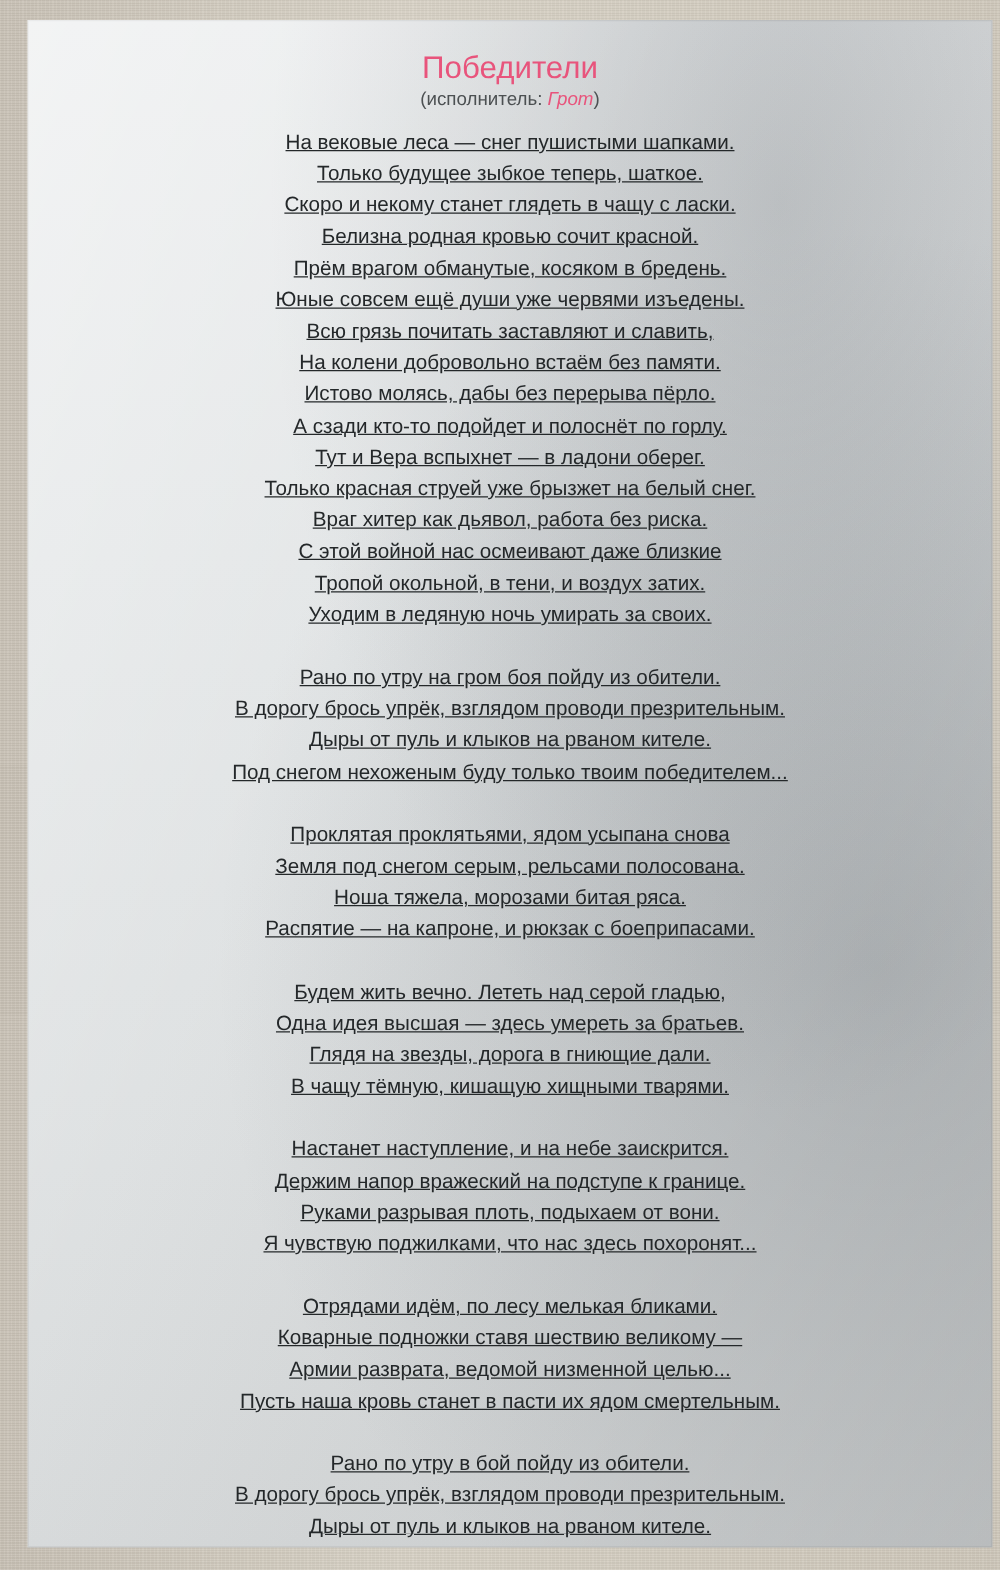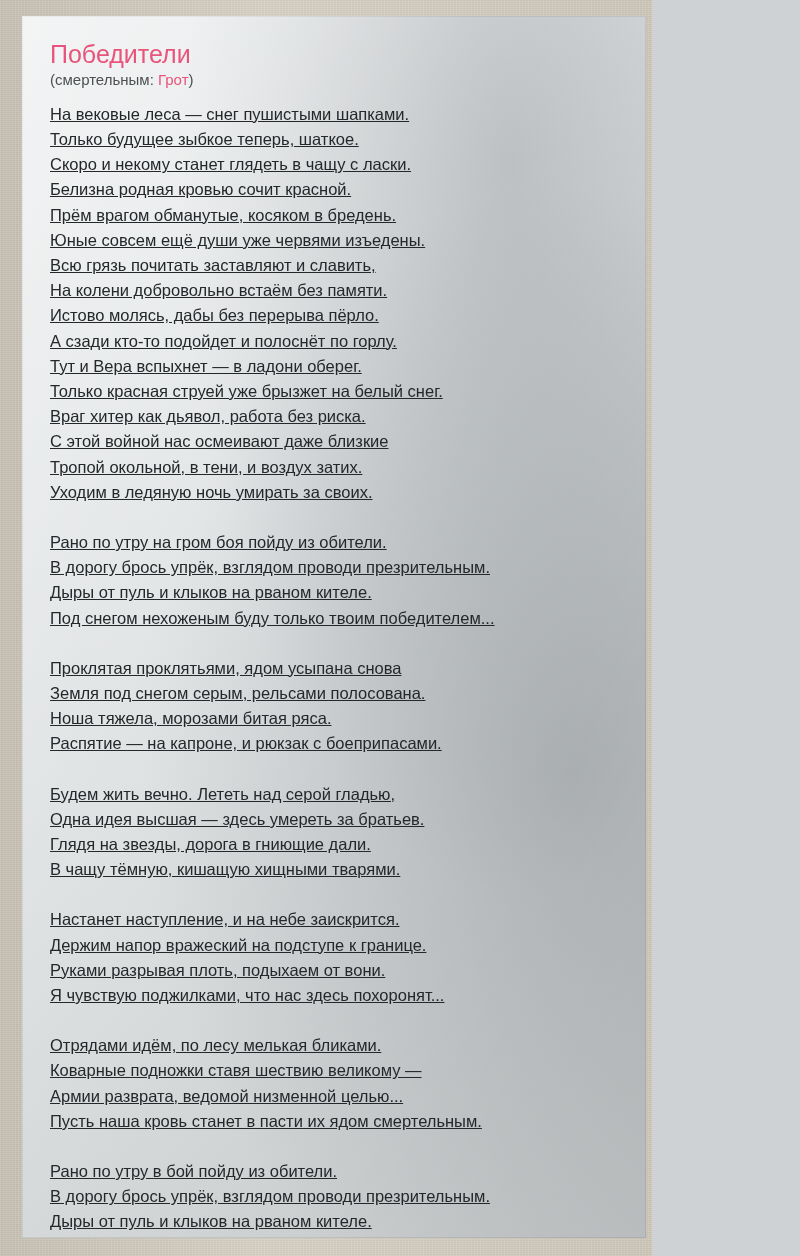--- a/index.html
+++ b/index.html
@@ -10,26 +10,27 @@
     width: 800px;
     height: 1256px;
     background: #cfd2d4;
     font-family: "Liberation Sans", sans-serif;
     overflow: hidden;
   }
 
   
   .page-frame {
     position: relative;
-    width: 652px;
+    width: 800px;
     height: 1256px;
     box-sizing: border-box;
     background:
       linear-gradient(90deg, #c9c2b6 0%, #d8d2c6 40%, #cfc8bb 100%);
     padding: 16px 6px 18px 22px;
+    text-align: center;
   }
   .frame-grain {
     position: absolute;
     left: 0; top: 0; right: 0; bottom: 0;
     background-image:
       repeating-linear-gradient(0deg, rgba(255,255,255,0.05) 0px, rgba(255,255,255,0.05) 1px, rgba(0,0,0,0.03) 1px, rgba(0,0,0,0.03) 2px),
       repeating-linear-gradient(90deg, rgba(255,255,255,0.04) 0px, rgba(255,255,255,0.04) 1px, rgba(0,0,0,0.02) 1px, rgba(0,0,0,0.02) 3px);
     pointer-events: none;
   }
 
@@ -68,20 +69,21 @@
   }
 
   .artist-line {
     font-size: 15px;
     color: #4c5052;
     margin: 0 0 14px 0;
   }
   .artist-link {
     color: #e8547c;
     text-decoration: none;
+    font-style: italic;
   }
 
   .lyrics {
     font-size: 16.5px;
     line-height: 25.2px;
     color: #24282a;
     white-space: pre-wrap;
     word-wrap: break-word;
   }
   .stanza { margin: 0 0 25px 0; }
@@ -95,20 +97,20 @@
   <div class="frame-grain"></div>
 
   <div class="sheet">
     <div class="sheet-shade"></div>
 
     <div class="content">
 
       <h1 class="song-title">Победители</h1>
 
       <div class="artist-line">
-        <span>(смертельным: </span><a class="artist-link" href="#">Грот</a><span>)</span>
+        <span>(исполнитель: </span><a class="artist-link" href="#">Грот</a><span>)</span>
       </div>
 
       <div class="lyrics" id="lyrics-body"><p class="stanza"><span class="line">На вековые леса — снег пушистыми шапками.</span><span class="line">Только будущее зыбкое теперь, шаткое.</span><span class="line">Скоро и некому станет глядеть в чащу с ласки.</span><span class="line">Белизна родная кровью сочит красной.</span><span class="line">Прём врагом обманутые, косяком в бредень.</span><span class="line">Юные совсем ещё души уже червями изъедены.</span><span class="line">Всю грязь почитать заставляют и славить,</span><span class="line">На колени добровольно встаём без памяти.</span><span class="line">Истово молясь, дабы без перерыва пёрло.</span><span class="line">А сзади кто-то подойдет и полоснёт по горлу.</span><span class="line">Тут и Вера вспыхнет — в ладони оберег.</span><span class="line">Только красная струей уже брызжет на белый снег.</span><span class="line">Враг хитер как дьявол, работа без риска.</span><span class="line">С этой войной нас осмеивают даже близкие</span><span class="line">Тропой окольной, в тени, и воздух затих.</span><span class="line">Уходим в ледяную ночь умирать за своих.</span></p><p class="stanza"><span class="line">Рано по утру на гром боя пойду из обители.</span><span class="line">В дорогу брось упрёк, взглядом проводи презрительным.</span><span class="line">Дыры от пуль и клыков на рваном кителе.</span><span class="line">Под снегом нехоженым буду только твоим победителем...</span></p><p class="stanza"><span class="line">Проклятая проклятьями, ядом усыпана снова</span><span class="line">Земля под снегом серым, рельсами полосована.</span><span class="line">Ноша тяжела, морозами битая ряса.</span><span class="line">Распятие — на капроне, и рюкзак с боеприпасами.</span></p><p class="stanza"><span class="line">Будем жить вечно. Лететь над серой гладью,</span><span class="line">Одна идея высшая — здесь умереть за братьев.</span><span class="line">Глядя на звезды, дорога в гниющие дали.</span><span class="line">В чащу тёмную, кишащую хищными тварями.</span></p><p class="stanza"><span class="line">Настанет наступление, и на небе заискрится.</span><span class="line">Держим напор вражеский на подступе к границе.</span><span class="line">Руками разрывая плоть, подыхаем от вони.</span><span class="line">Я чувствую поджилками, что нас здесь похоронят...</span></p><p class="stanza"><span class="line">Отрядами идём, по лесу мелькая бликами.</span><span class="line">Коварные подножки ставя шествию великому —</span><span class="line">Армии разврата, ведомой низменной целью...</span><span class="line">Пусть наша кровь станет в пасти их ядом смертельным.</span></p><p class="stanza"><span class="line">Рано по утру в бой пойду из обители.</span><span class="line">В дорогу брось упрёк, взглядом проводи презрительным.</span><span class="line">Дыры от пуль и клыков на рваном кителе.</span><span class="line">Под снегом нехоженым буду только твоим победителем...</span></p></div>
 
     </div>
   </div>
 </div>
 
 </body></html>

